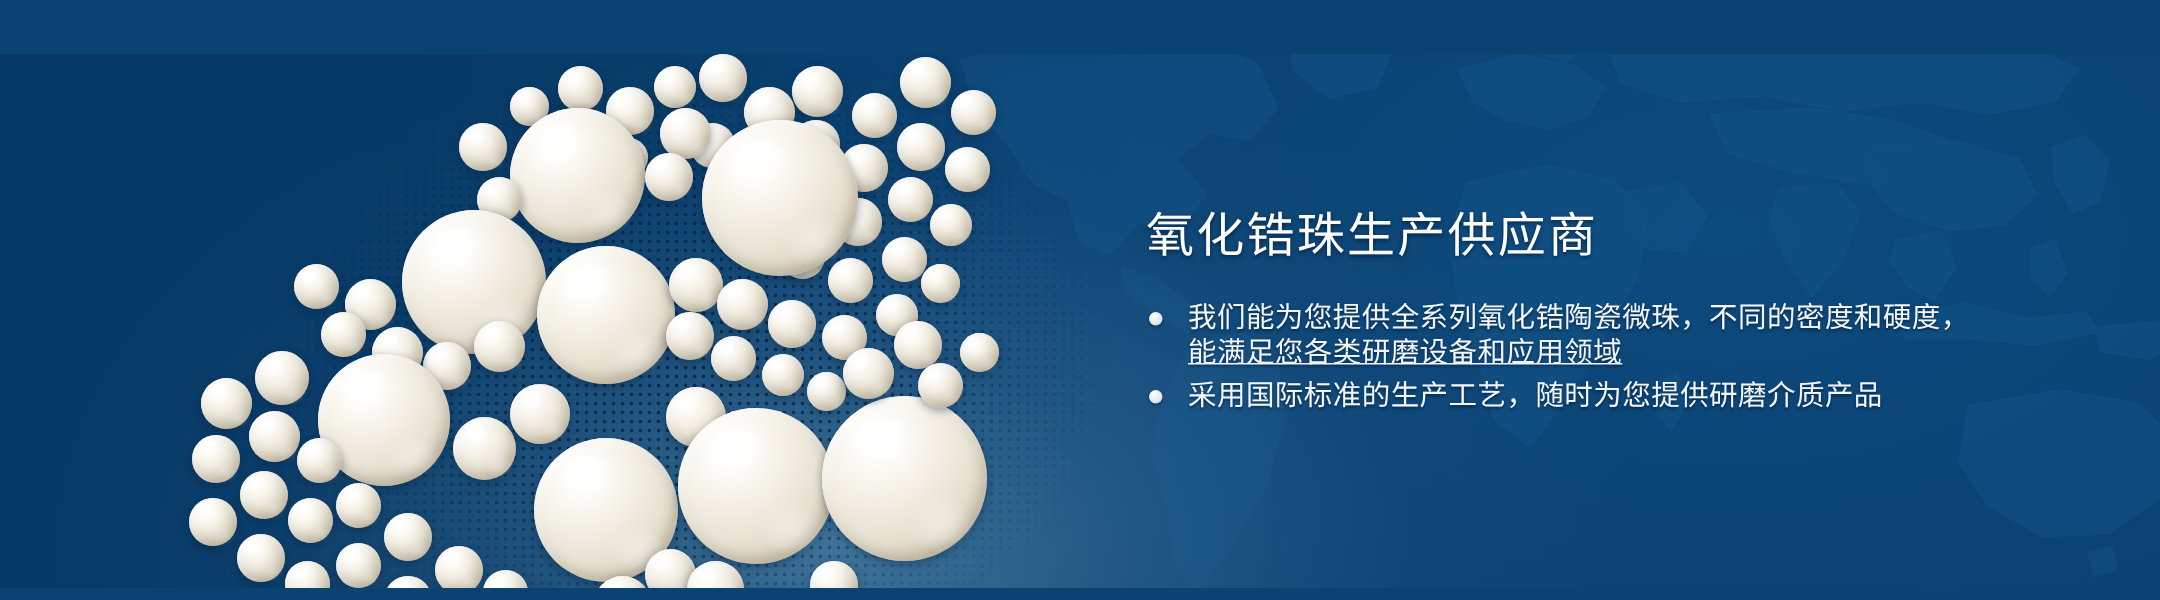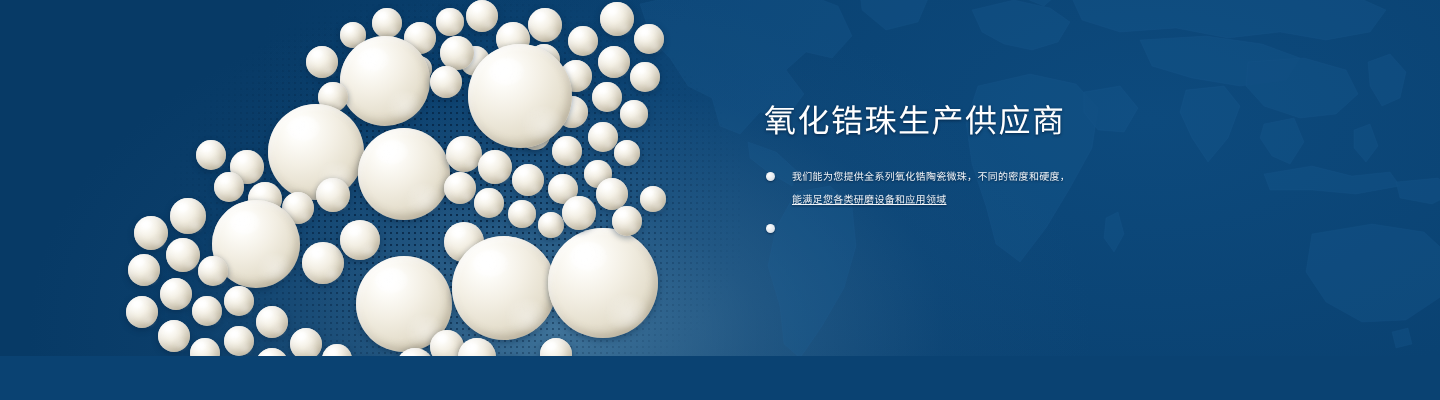--- a/index.html
+++ b/index.html
@@ -19,20 +19,21 @@
     
     background:
       radial-gradient(ellipse 620px 400px at 560px 330px,
         rgba(108,158,190,0.55) 0%,
         rgba(78,128,166,0.34) 32%,
         rgba(40,92,138,0.12) 62%,
         rgba(10,66,114,0) 86%),
       radial-gradient(ellipse 900px 520px at 1150px 120px,
         #0d4a7d 0%, #0a4272 55%, #073a66 100%),
       linear-gradient(160deg, #0a4678 0%, #0a4272 45%, #083c69 100%);
+    margin-top: 36px;
   }
 
   
   .world-map {
     position: absolute;
     left: 600px;
     top: -34px;
     width: 880px;
     height: 470px;
     opacity: 0.30;
@@ -125,21 +126,21 @@
   }
   .bullets {
     list-style: none;
     margin: 0;
     padding: 0;
   }
   .bullet {
     position: relative;
     padding-left: 28px;
     margin-bottom: 6px;
-    font-size: 10px;
+    font-size: 19px;
     line-height: 23px;
     color: #f2f6fa;
     text-shadow: 0 1px 2px rgba(3,26,52,0.70);
     letter-spacing: 0.3px;
   }
   .bullet .dot {
     position: absolute;
     left: 2px;
     top: 7px;
     width: 9px;
@@ -316,17 +317,18 @@
     <h1 class="headline">氧化锆珠生产供应商</h1>
 
     <ul class="bullets">
       <li class="bullet">
         <span class="dot"></span>
         <span>我们能为您提供全系列氧化锆陶瓷微珠，不同的密度和硬度，</span>
         <span class="line2">能满足您各类研磨设备和应用领域</span>
       </li>
       <li class="bullet">
         <span class="dot"></span>
+        <span>采用国际标准的生产工艺，随时为您提供研磨介质产品</span>
       </li>
     </ul>
   </div>
 
 </div>
 
 </body></html>

